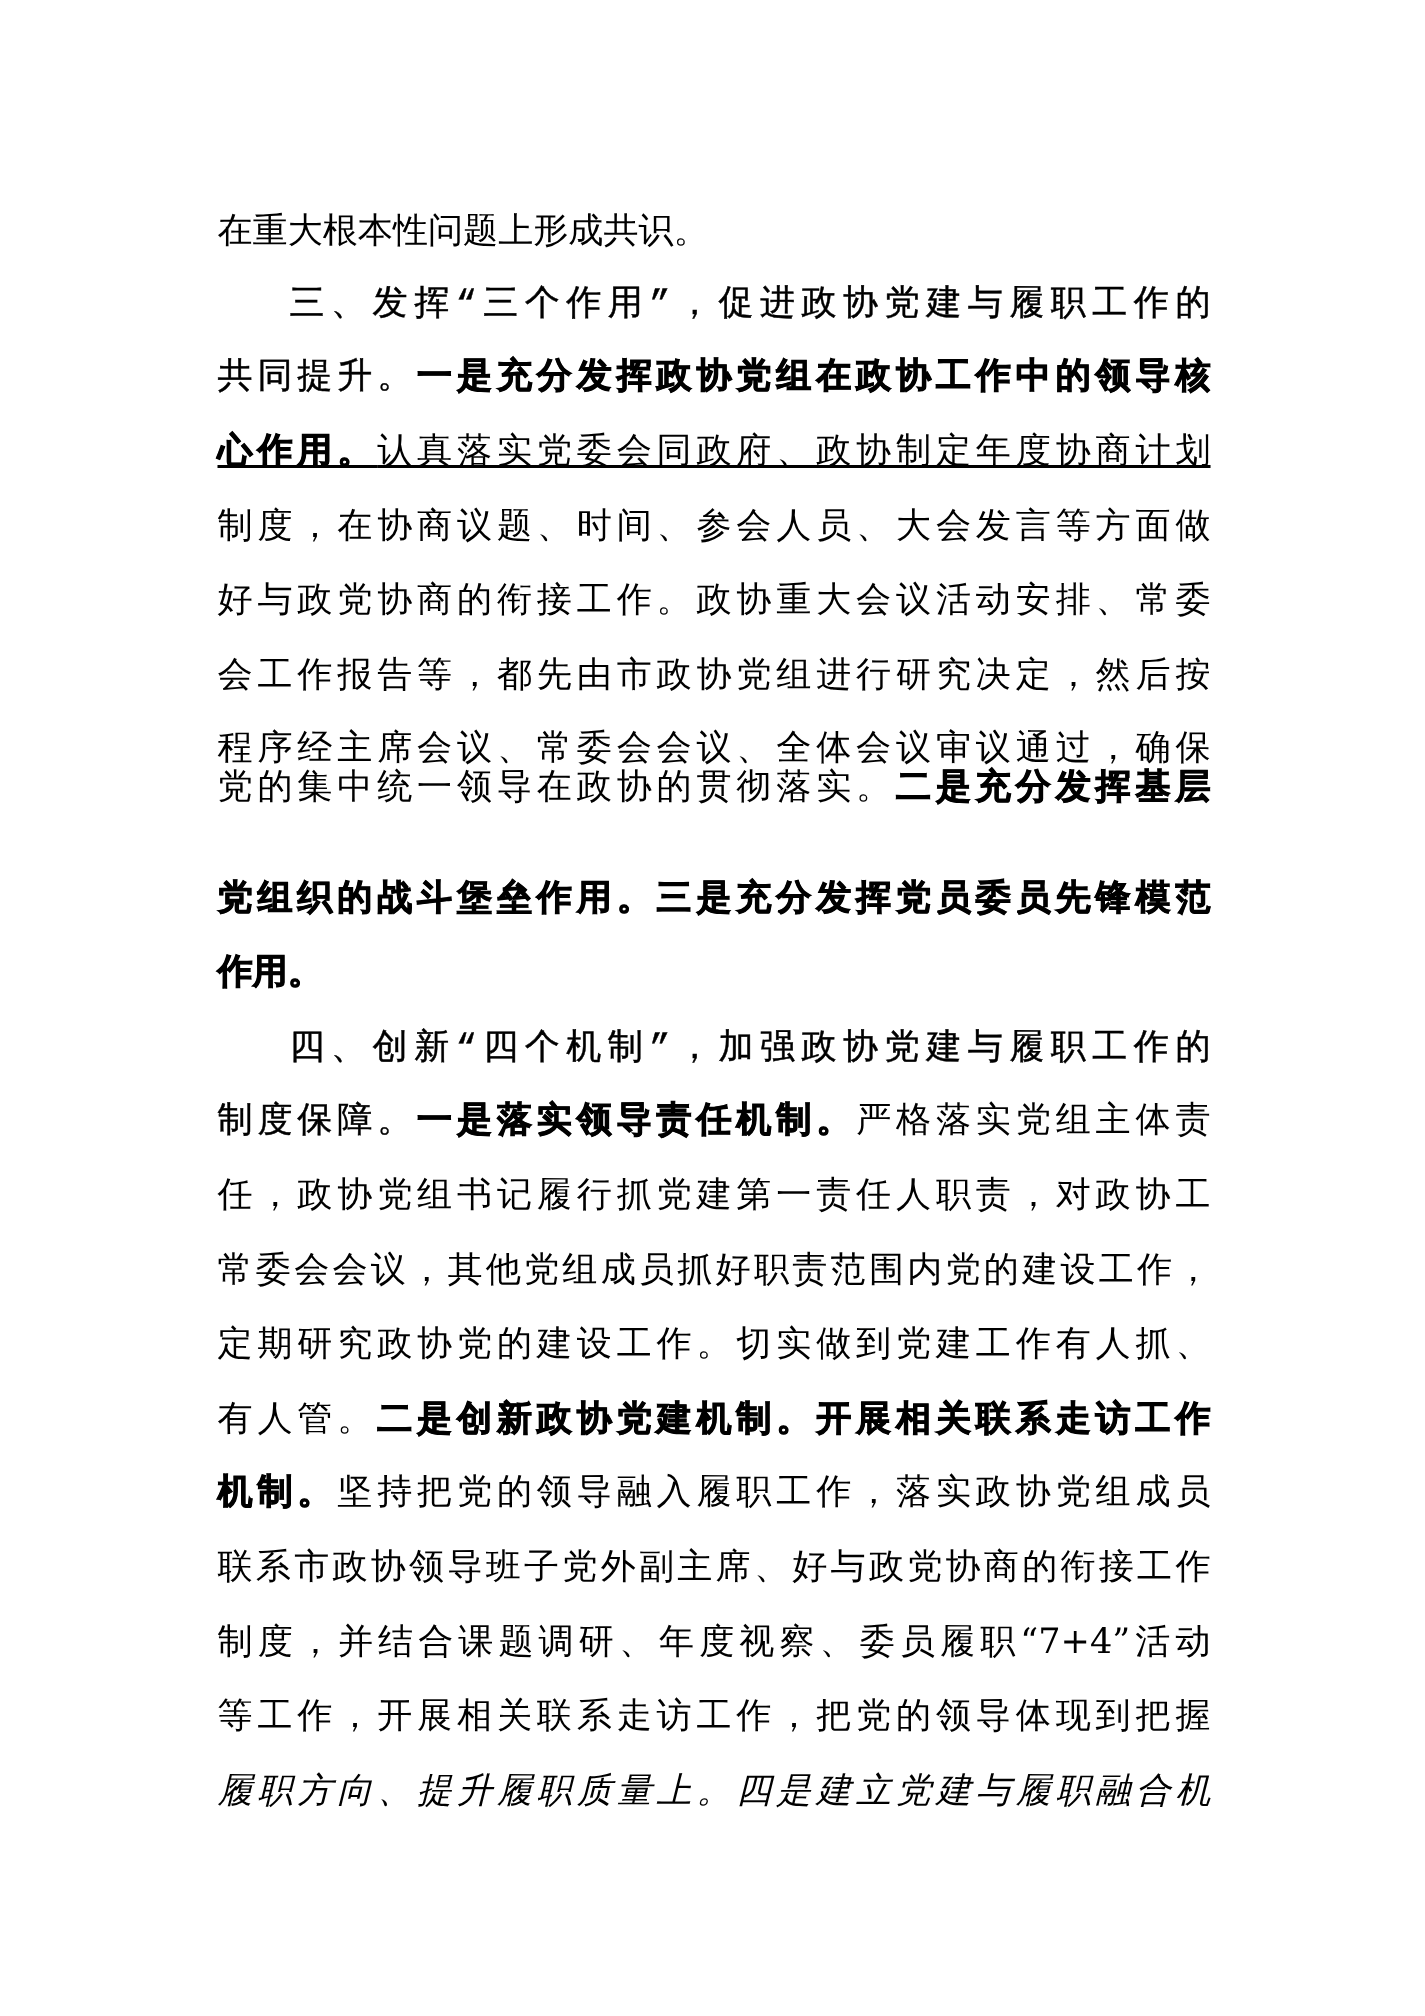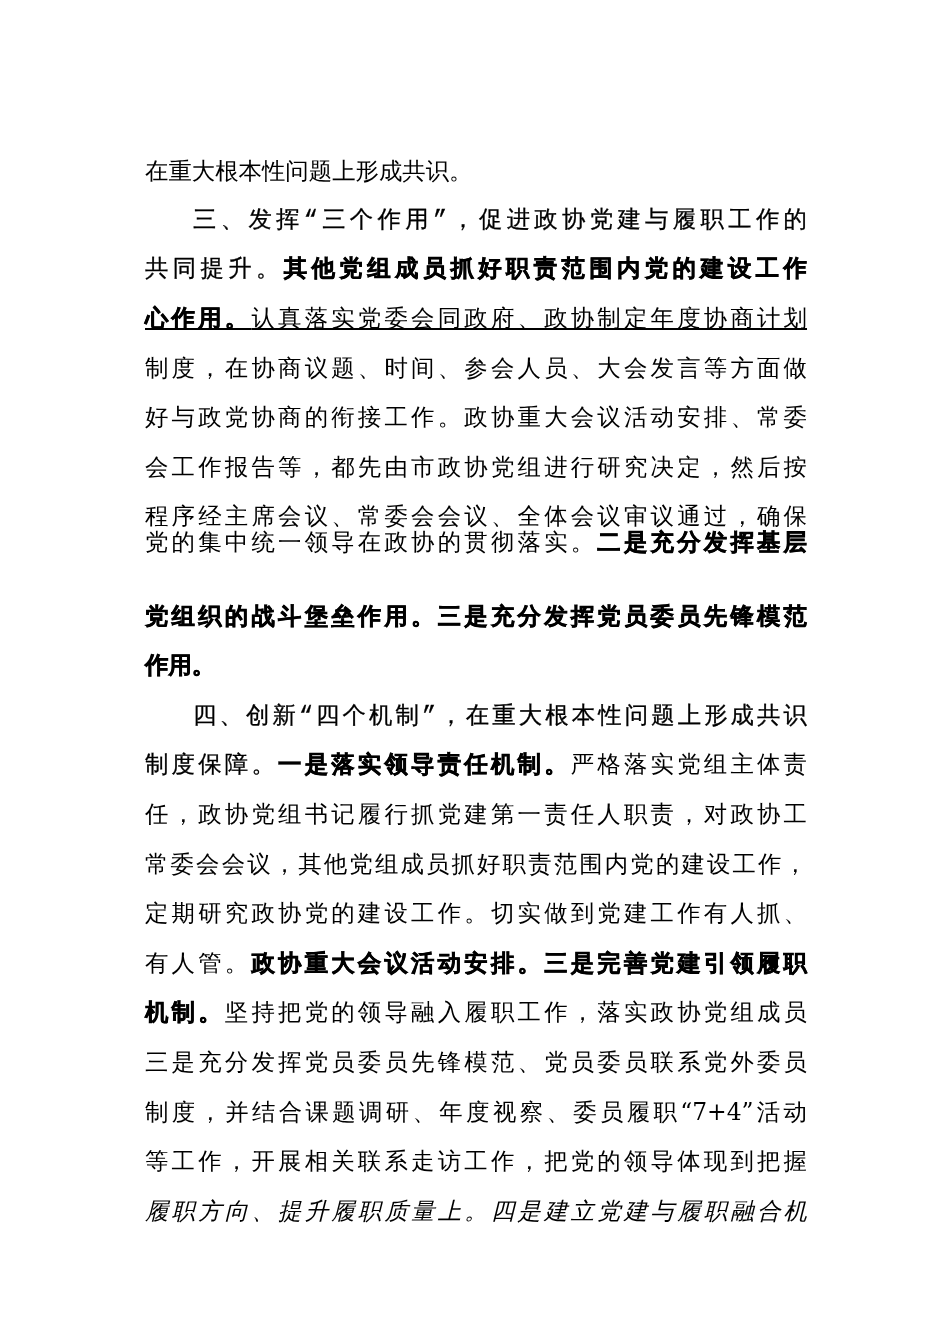--- a/index.html
+++ b/index.html
@@ -10,49 +10,48 @@
     left: 145px;
     width: 662px;
     height: 34px;
     font-size: 23.4px;
     line-height: 34px;
     color: #000;
     white-space: nowrap;
     text-align: justify;
     text-align-last: justify;
     font-family: "DejaVu Serif", "Liberation Serif", serif;
-    margin-top: 18px;
   }
   .line.last { text-align-last: left; }
   .line.indent { left: 193px; width: 614px; }
   .run-normal { font-weight: normal; font-family: "DejaVu Serif", "Liberation Serif", serif; }
   .run-heading { font-weight: normal; font-family: Liberation Mono, monospace; -webkit-text-stroke: 0.3px #000; }
   .run-bold { font-weight: bold; font-family: "DejaVu Serif", "Liberation Serif", serif; -webkit-text-stroke: 0.5px #000; }
 </style>
 </head>
 <body>
 
 <div class="page">
   <div id="text-body">
       <div class="line last" style="top: 136px;"><span class="run-normal">在重大根本性问题上形成共识。</span></div>
       <div class="line indent" style="top: 184px;"><span class="run-heading">三、发挥“三个作用”，促进政协党建与履职工作的</span></div>
-      <div class="line" style="top: 233px;"><span class="run-heading">共同提升。</span><span class="run-bold">其他党组成员抓好职责范围内党的建设工作</span></div>
+      <div class="line" style="top: 233px;"><span class="run-heading">共同提升。</span><span class="run-bold">一是充分发挥政协党组在政协工作中的领导核</span></div>
       <div class="line" style="top: 283px; text-decoration: underline;"><span class="run-bold">心作用。</span><span class="run-normal">认真落实党委会同政府、政协制定年度协商计划</span></div>
       <div class="line" style="top: 333px;"><span class="run-normal">制度，在协商议题、时间、参会人员、大会发言等方面做</span></div>
       <div class="line" style="top: 382px;"><span class="run-normal">好与政党协商的衔接工作。政协重大会议活动安排、常委</span></div>
       <div class="line" style="top: 432px;"><span class="run-normal">会工作报告等，都先由市政协党组进行研究决定，然后按</span></div>
       <div class="line" style="top: 481px;"><span class="run-normal">程序经主席会议、常委会会议、全体会议审议通过，确保</span></div>
       <div class="line" style="top: 507px;"><span class="run-normal">党的集中统一领导在政协的贯彻落实。</span><span class="run-bold">二是充分发挥基层</span></div>
       <div class="line" style="top: 581px;"><span class="run-bold">党组织的战斗堡垒作用。三是充分发挥党员委员先锋模范</span></div>
       <div class="line last" style="top: 630px;"><span class="run-bold">作用。</span></div>
-      <div class="line indent" style="top: 680px;"><span class="run-heading">四、创新“四个机制”，在重大根本性问题上形成共识</span></div>
+      <div class="line indent" style="top: 680px;"><span class="run-heading">四、创新“四个机制”，加强政协党建与履职工作的</span></div>
       <div class="line" style="top: 729px;"><span class="run-heading">制度保障。</span><span class="run-bold">一是落实领导责任机制。</span><span class="run-normal">严格落实党组主体责</span></div>
       <div class="line" style="top: 779px;"><span class="run-normal">任，政协党组书记履行抓党建第一责任人职责，对政协工</span></div>
       <div class="line" style="top: 829px;"><span class="run-normal">常委会会议，其他党组成员抓好职责范围内党的建设工作，</span></div>
       <div class="line" style="top: 878px;"><span class="run-normal">定期研究政协党的建设工作。切实做到党建工作有人抓、</span></div>
-      <div class="line" style="top: 928px;"><span class="run-normal">有人管。</span><span class="run-bold">政协重大会议活动安排。三是完善党建引领履职</span></div>
+      <div class="line" style="top: 928px;"><span class="run-normal">有人管。</span><span class="run-bold">二是创新政协党建机制。开展相关联系走访工作</span></div>
       <div class="line" style="top: 977px;"><span class="run-bold">机制。</span><span class="run-normal">坚持把党的领导融入履职工作，落实政协党组成员</span></div>
-      <div class="line" style="top: 1027px;"><span class="run-normal">三是充分发挥党员委员先锋模范、党员委员联系党外委员</span></div>
+      <div class="line" style="top: 1027px;"><span class="run-normal">联系市政协领导班子党外副主席、好与政党协商的衔接工作</span></div>
       <div class="line" style="top: 1077px;"><span class="run-normal">制度，并结合课题调研、年度视察、委员履职“7+4”活动</span></div>
       <div class="line" style="top: 1126px;"><span class="run-normal">等工作，开展相关联系走访工作，把党的领导体现到把握</span></div>
       <div class="line" style="top: 1176px; font-style: italic;"><span class="run-normal">履职方向、提升履职质量上。四是建立党建与履职融合机</span></div>
     </div>
 </div>
 
 </body></html>

